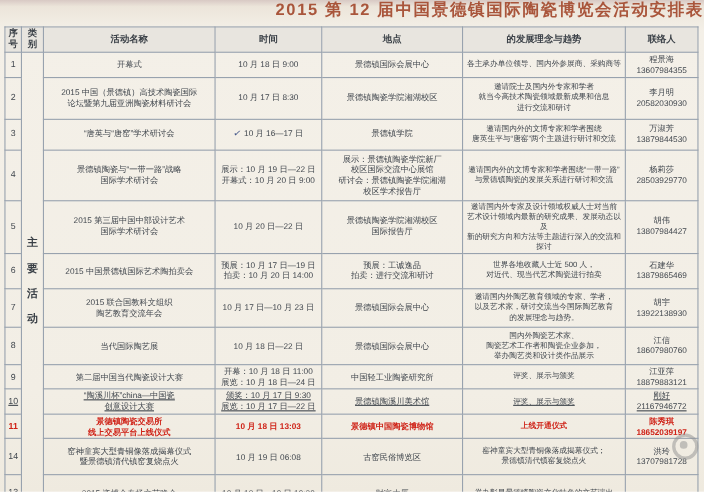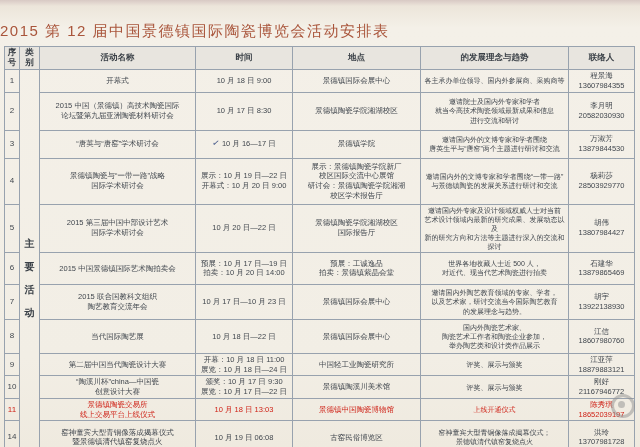--- a/index.html
+++ b/index.html
@@ -3,40 +3,40 @@
 <meta charset="utf-8">
 <style>
   html,body{margin:0;padding:0;}
   body{
     width:640px;height:447px;overflow:hidden;position:relative;
     font-family:"Liberation Sans","DejaVu Sans",sans-serif;
     color:#41474e;
     background:linear-gradient(180deg,#d8c9c4 0px,#ece5da 6px,#f4f0e8 28px,#f2eee5 80%,#efeadf 100%);
   }
   .title{
-    text-align:left;font-size:15px;font-weight:normal;color:#a9553b;
-    padding-top:22px;letter-spacing:1.5px;height:22px;
+    text-align:right;font-size:15px;font-weight:bold;color:#a9553b;
+    padding-top:0;letter-spacing:1.5px;height:22px;
   }
   table{
     border-collapse:collapse;table-layout:fixed;width:630px;margin:2px 0 0 4px;
     background:transparent;
   }
   th,td{
     border:1px solid #98a2ae;text-align:center;vertical-align:middle;
     padding:1px 2px;overflow:hidden;
   }
   thead th{
     background:#e8e5df;font-size:8.5px;font-weight:bold;height:20px;
     color:#3a4047;line-height:1.15;white-space:pre-line;
   }
   td{font-size:7.5px;line-height:1.3;white-space:pre-line;}
   .c-no{font-size:8px;}
   .c-content{font-size:7px;}
   .c-cat div{font-size:10px;font-weight:bold;margin:10px 0;color:#3a4047;}
-  .hl td{color:#cf2217;font-weight:normal;}
+  .hl td{color:#cf2217;font-weight:bold;}
   .pen{
     color:#46598a;font-weight:bold;margin-right:2px;font-size:9px;
     display:inline-block;transform:rotate(10deg);
   }
   .watermark{
     position:absolute;right:5px;top:394px;display:flex;align-items:center;gap:4px;
     color:rgba(143,143,143,0.55);font-size:21px;font-weight:bold;letter-spacing:2px;
     pointer-events:none;z-index:5;
   }
   .wm-logo{
@@ -131,21 +131,21 @@
 艺术设计领域内最新的研究成果、发展动态以及
 新的研究方向和方法等主题进行深入的交流和探讨</td>
         <td class="c-contact"><div>胡伟</div><div>13807984427</div></td>
       </tr>
       <tr style="height: 32px;">
         <td class="c-no">6</td>
         <td class="c-name">2015 中国景德镇国际艺术陶拍卖会</td>
         <td class="c-time">预展：10 月 17 日—19 日
 拍卖：10 月 20 日 14:00</td>
         <td class="c-place">预展：工诚逸品
-拍卖：景德镇紫晶会堂</td>
+拍卖：进行交流和研讨</td>
         <td class="c-content">世界各地收藏人士近 500 人，
 对近代、现当代艺术陶瓷进行拍卖</td>
         <td class="c-contact"><div>石建华</div><div>13879865469</div></td>
       </tr>
       <tr style="height: 35px;">
         <td class="c-no">7</td>
         <td class="c-name">2015 联合国教科文组织
 陶艺教育交流年会</td>
         <td class="c-time">10 月 17 日—10 月 23 日</td>
         <td class="c-place">景德镇国际会展中心</td>
@@ -166,21 +166,21 @@
       </tr>
       <tr style="height: 22px;">
         <td class="c-no">9</td>
         <td class="c-name">第二届中国当代陶瓷设计大赛</td>
         <td class="c-time">开幕：10 月 18 日 11:00
 展览：10 月 18 日—24 日</td>
         <td class="c-place">中国轻工业陶瓷研究所</td>
         <td class="c-content">评奖、展示与颁奖</td>
         <td class="c-contact"><div>江亚萍</div><div>18879883121</div></td>
       </tr>
-      <tr style="height: 22px;">
+      <tr style="height: 22px; text-decoration: underline;">
         <td class="c-no">10</td>
         <td class="c-name">“陶溪川杯”china—中国瓷
 创意设计大赛</td>
         <td class="c-time">颁奖：10 月 17 日 9:30
 展览：10 月 17 日—22 日</td>
         <td class="c-place">景德镇陶溪川美术馆</td>
         <td class="c-content">评奖、展示与颁奖</td>
         <td class="c-contact"><div>刚好</div><div>21167946772</div></td>
       </tr>
       <tr class="hl" style="height: 19px;">

